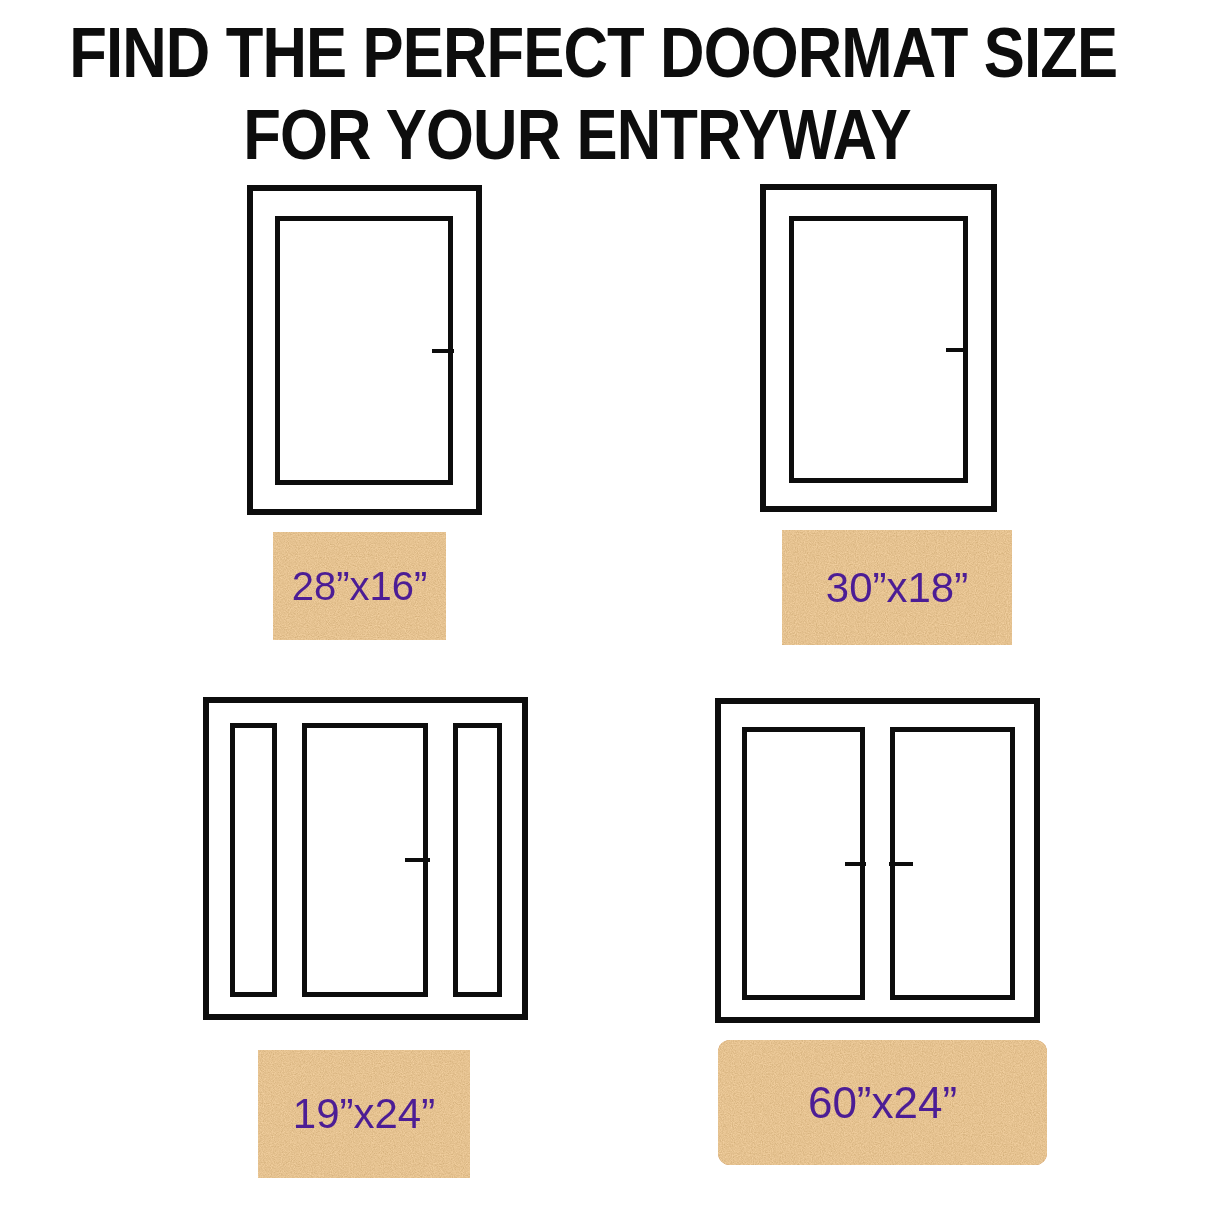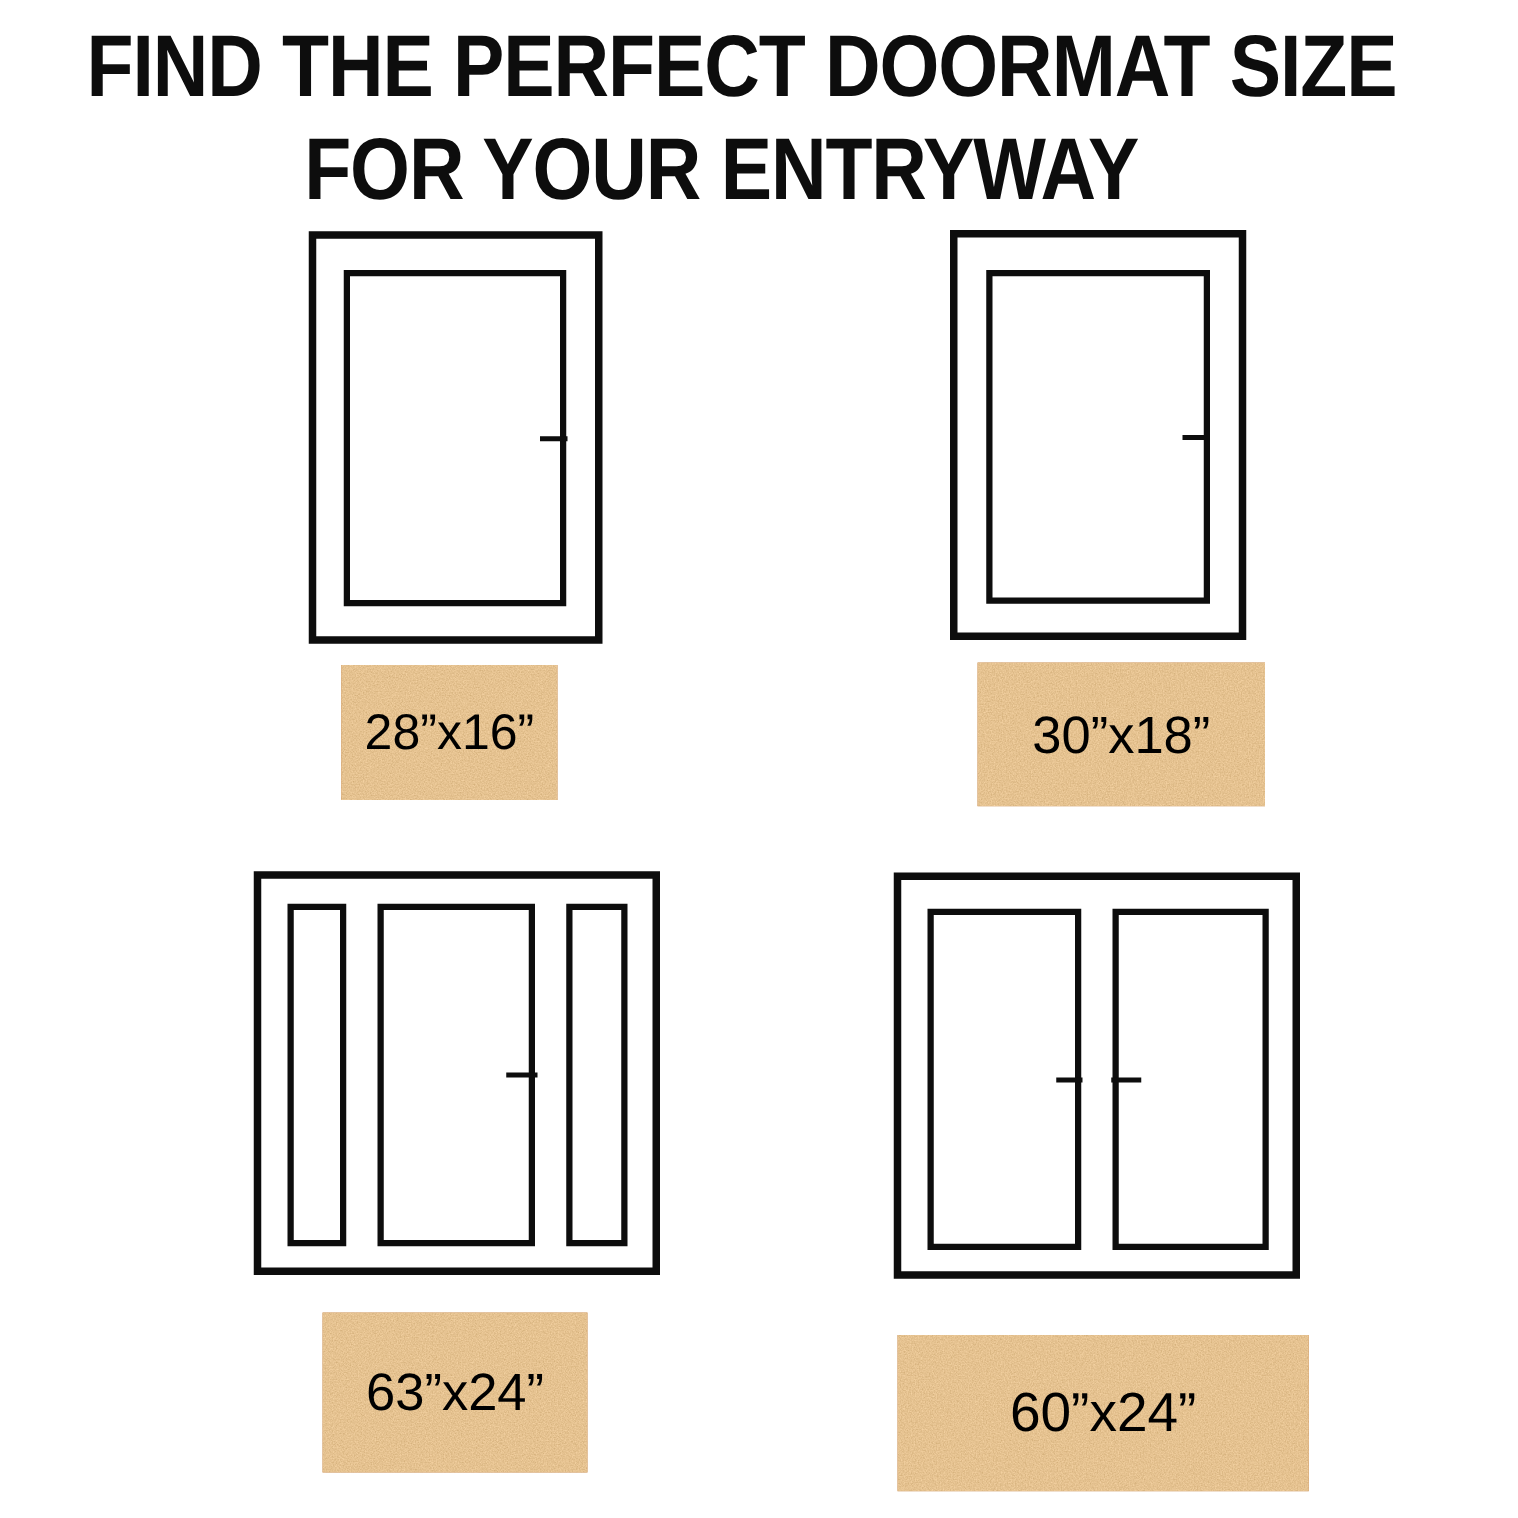--- a/index.html
+++ b/index.html
@@ -86,27 +86,27 @@
     width: 100%; height: 100%;
     display: block;
   }
   .mat-label {
     position: absolute;
     left: 0; top: 0; right: 0; bottom: 0;
     display: flex;
     align-items: center;
     justify-content: center;
     font-size: 42px;
-    color: #000000;
+    color: #4c1d95;
     white-space: nowrap;
   }
   .mat1 { left: 273px; top: 532px;  width: 173px; height: 108px; }
   .mat2 { left: 782px; top: 530px;  width: 206px; height: 115px; padding-left: 24px; }
   .mat3 { left: 258px; top: 1050px; width: 212px; height: 128px; }
-  .mat4 { left: 718px; top: 1068px; width: 329px; height: 125px; }
+  .mat4 { left: 718px; top: 1040px; width: 329px; height: 125px; border-radius: 12px; }
   .mat1 .mat-label { font-size: 40px; }
   .mat4 .mat-label { font-size: 44px; }
 </style>
 </head>
 <body>
 
 <div class="page">
 
   <h1 class="title">
     <span class="title-line">FIND THE PERFECT DOORMAT SIZE</span>
@@ -165,21 +165,21 @@
   </div>
 
   <div class="mat mat3">
     <svg class="mat-noise" preserveAspectRatio="none" aria-hidden="true">
       <filter id="coir3">
           <feTurbulence type="fractalNoise" baseFrequency="0.9" numOctaves="3" seed="21"></feTurbulence>
           <feColorMatrix type="matrix" values="0.33 0 0 0 0.62  0.28 0 0 0 0.40  0.22 0 0 0 0.17  0 0 0 0 1"></feColorMatrix>
         </filter>
       <rect x="0" y="0" width="100%" height="100%" filter="url(#coir3)"></rect>
     </svg>
-    <span class="mat-label">63”x24”</span>
+    <span class="mat-label">19”x24”</span>
   </div>
 
   <div class="mat mat4">
     <svg class="mat-noise" preserveAspectRatio="none" aria-hidden="true">
       <filter id="coir4">
           <feTurbulence type="fractalNoise" baseFrequency="0.9" numOctaves="3" seed="29"></feTurbulence>
           <feColorMatrix type="matrix" values="0.33 0 0 0 0.62  0.28 0 0 0 0.40  0.22 0 0 0 0.17  0 0 0 0 1"></feColorMatrix>
         </filter>
       <rect x="0" y="0" width="100%" height="100%" filter="url(#coir4)"></rect>
     </svg>

